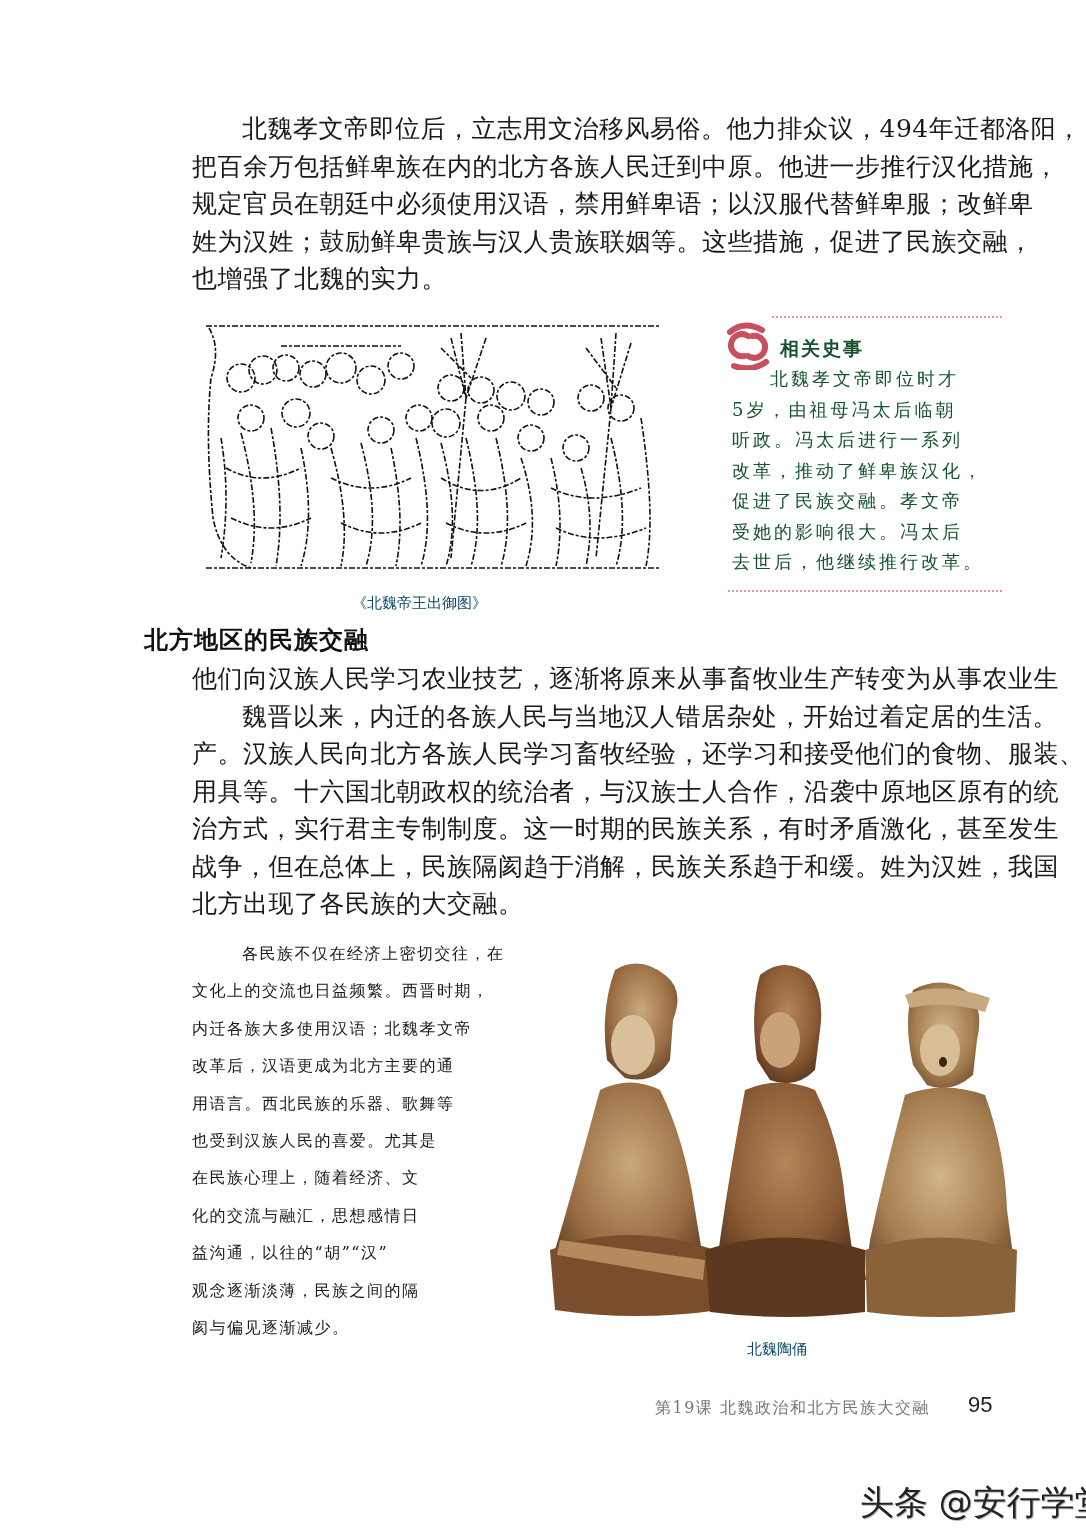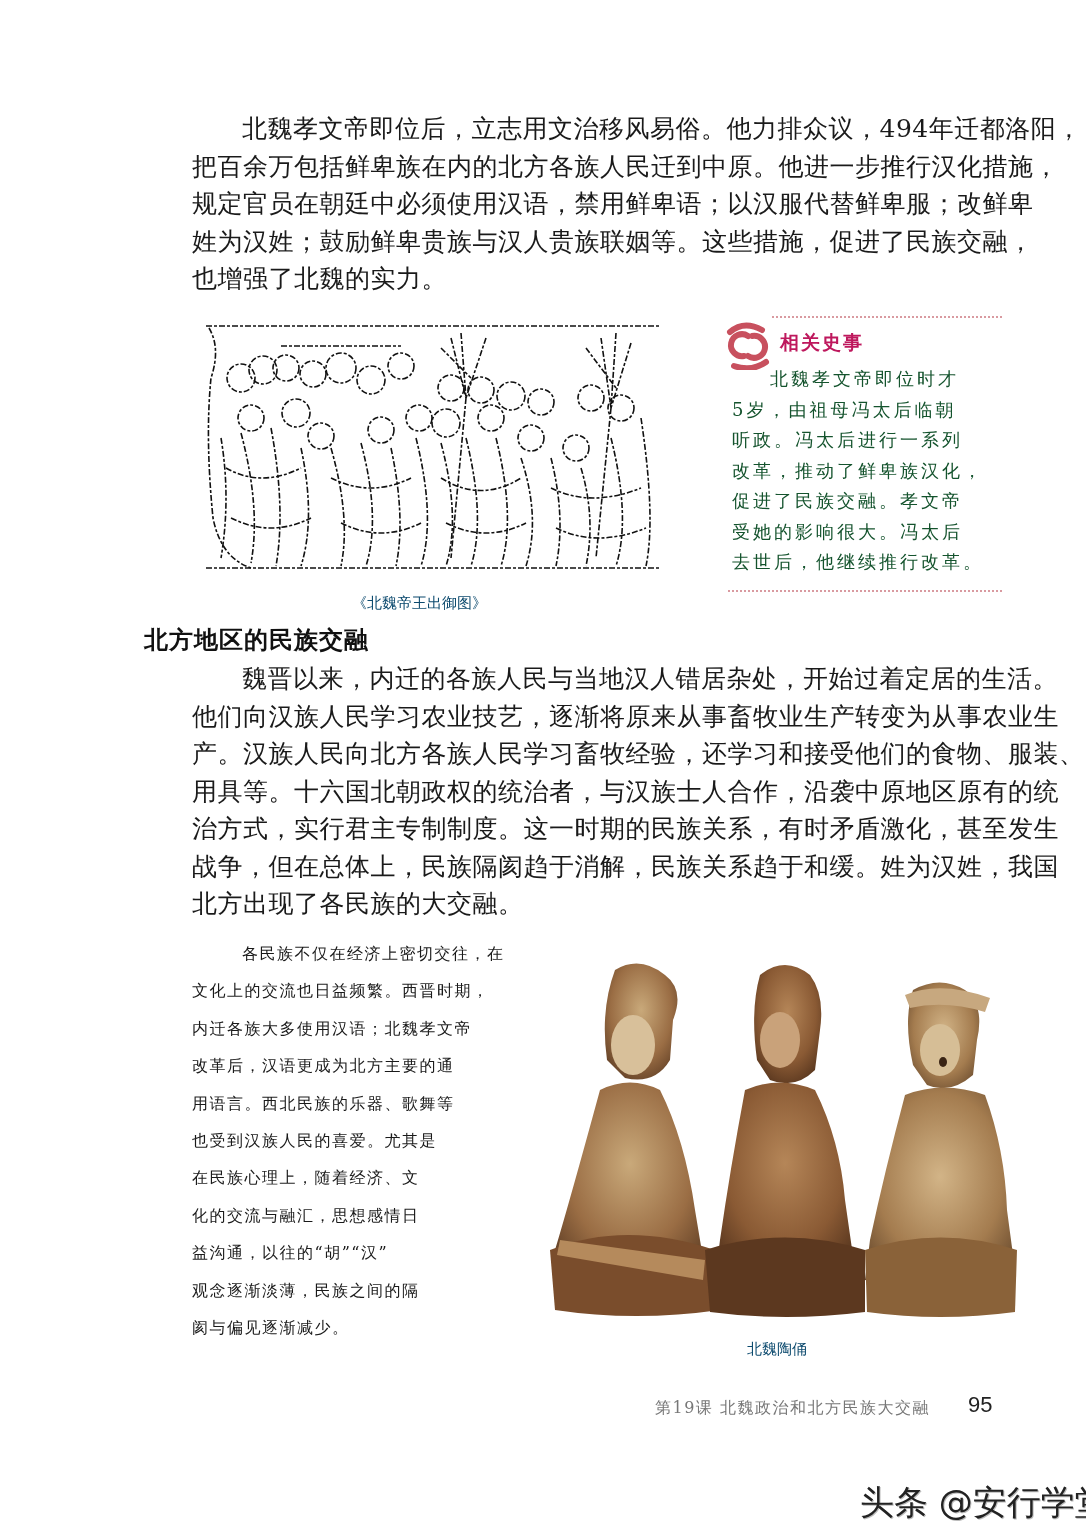--- a/index.html
+++ b/index.html
@@ -40,22 +40,22 @@
     .side {
       position: absolute; left: 720px; top: 312px; width: 282px; height: 282px;
     }
     .dots {
       position: absolute; height: 0; border-top: 2px dotted #d99aa0;
     }
     #dots-top { left: 52px; right: 0; top: 4px; }
     #dots-bottom { left: 8px; right: 0; top: 278px; }
     .side-logo { position: absolute; left: 2px; top: 10px; width: 52px; height: 48px; }
     .side-title {
-      position: absolute; left: 60px; top: 18px;
-      font-family: "DejaVu Sans", sans-serif; font-weight: bold; font-size: 19px; letter-spacing: 2px; color: #be185d;
+      position: absolute; left: 60px; top: 24px;
+      font-family: "DejaVu Sans", sans-serif; font-weight: bold; font-size: 19px; letter-spacing: 2px; color: #14532d;
     }
     .side-text {
       position: absolute; left: 12px; top: 52px; width: 272px;
       font-size: 18px; line-height: 30.5px; letter-spacing: 3px; color: #14532d;
       font-family: "DejaVu Serif", serif;
     }
     .side-text .line { display: block; white-space: nowrap; }
 
     
     .figures { position: absolute; left: 545px; top: 950px; width: 475px; height: 370px; }
@@ -156,22 +156,22 @@
     <span class="line">促进了民族交融。孝文帝</span>
     <span class="line">受她的影响很大。冯太后</span>
     <span class="line">去世后，他继续推行改革。</span>
   </div>
   <div class="dots" id="dots-bottom"></div>
 </div>
 
 <div class="heading">北方地区的民族交融</div>
 
 <div class="para" id="p2">
+  <span class="line">他们向汉族人民学习农业技艺，逐渐将原来从事畜牧业生产转变为从事农业生</span>
   <span class="line indent">魏晋以来，内迁的各族人民与当地汉人错居杂处，开始过着定居的生活。</span>
-  <span class="line">他们向汉族人民学习农业技艺，逐渐将原来从事畜牧业生产转变为从事农业生</span>
   <span class="line">产。汉族人民向北方各族人民学习畜牧经验，还学习和接受他们的食物、服装、</span>
   <span class="line">用具等。十六国北朝政权的统治者，与汉族士人合作，沿袭中原地区原有的统</span>
   <span class="line">治方式，实行君主专制制度。这一时期的民族关系，有时矛盾激化，甚至发生</span>
   <span class="line">战争，但在总体上，民族隔阂趋于消解，民族关系趋于和缓。姓为汉姓，我国</span>
   <span class="line">北方出现了各民族的大交融。</span>
 </div>
 
 <div class="para" id="p3">
   <span class="line indent">各民族不仅在经济上密切交往，在</span>
   <span class="line">文化上的交流也日益频繁。西晋时期，</span>

